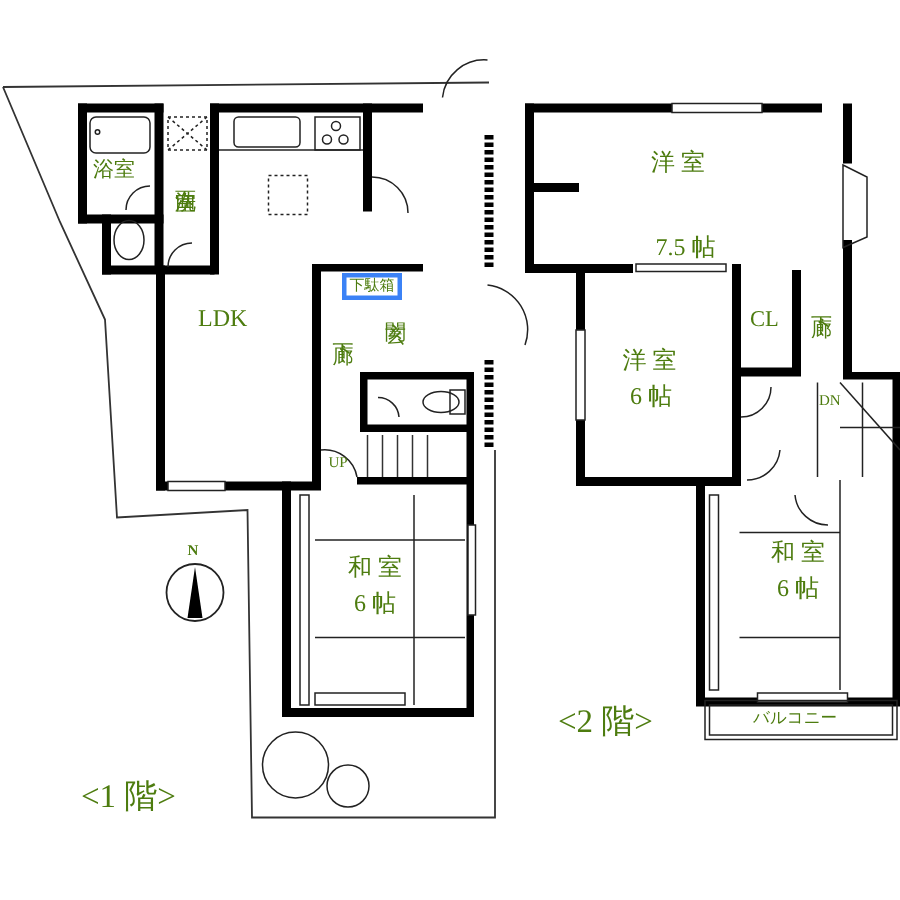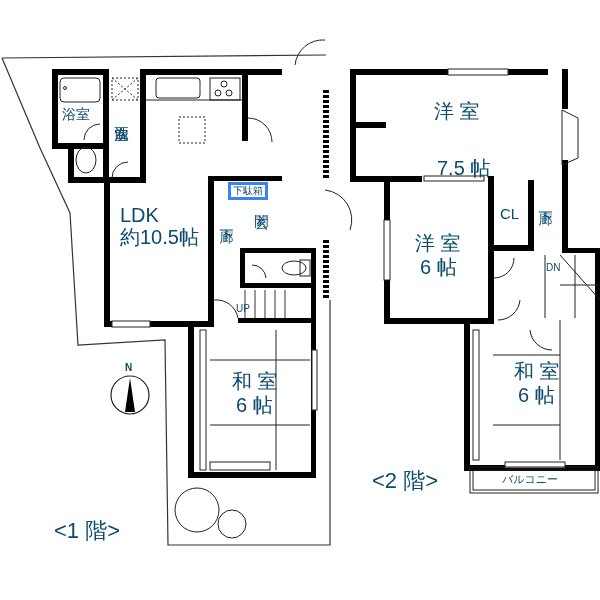--- a/index.html
+++ b/index.html
@@ -1,19 +1,19 @@
 <!DOCTYPE html>
 <html><head>
 <meta charset="utf-8">
 <style>
   html, body { margin:0; padding:0; background:#fff; }
   #stage { position:relative; width:600px; height:600px; overflow:hidden; background:#fff; }
   svg { position:absolute; left:0; top:0; }
-  .lbl { position:absolute; font-family:Liberation Sans, sans-serif; color:#0c4a6e; text-align:center; line-height:1.15; white-space:pre; }
-  .big { font-size:20px; }
+  .lbl { position:absolute; font-family:Liberation Serif, serif; color:#4d7c0f; text-align:center; line-height:1.15; white-space:pre; }
+  .big { font-size:16px; }
   .mid { font-size:15px; }
   .sm  { font-size:14px; }
   .xs  { font-size:10px; }
   .floor { font-size:22px; }
   .v { writing-mode:vertical-rl; font-size:14px; }
 </style>
 </head>
 <body>
 
 <div id="stage">
@@ -156,26 +156,25 @@
 
     <line x1="545" y1="255" x2="545" y2="318"></line>
     <line x1="560" y1="255" x2="600" y2="300"></line>
     <line x1="560" y1="285" x2="600" y2="285"></line>
     <line x1="575" y1="255" x2="575" y2="318"></line>
   </g>
 </svg>
 
 <div class="lbl sm" style="left:62px;top:106px;">浴室</div>
 <div class="lbl v" style="left:114px;top:116px;">洗面室</div>
-<div class="lbl big" style="left:120px;top:204px;text-align:center;">LDK</div>
-<div class="lbl big" style="left:120px;top:226px;">約10.5帖</div>
+<div class="lbl big" style="left:132px;top:204px;text-align:center;">LDK</div>
 <div class="lbl v" style="left:219px;top:218px;">廊下</div>
 <div class="lbl v" style="left:254px;top:204px;">玄関</div>
 <div class="lbl xs" style="left:228px;top:182px;border:3px solid #3b82f6;padding:0 2px;">下駄箱</div>
-<div class="lbl xs" style="left:236px;top:303px;">UP</div>
+<div class="lbl xs" style="left:219px;top:303px;">UP</div>
 <div class="lbl big" style="left:232px;top:370px;">和 室</div>
 <div class="lbl big" style="left:236px;top:394px;">6 帖</div>
 <div class="lbl xs" style="left:125px;top:362px;font-weight:bold;">N</div>
 <div class="lbl floor" style="left:54px;top:518px;">&lt;1 階&gt;</div>
 
 <div class="lbl big" style="left:434px;top:100px;">洋 室</div>
 <div class="lbl big" style="left:437px;top:124px;margin-top:33px;">7.5 帖</div>
 <div class="lbl big" style="left:415px;top:232px;">洋 室</div>
 <div class="lbl big" style="left:420px;top:256px;">6 帖</div>
 <div class="lbl mid" style="left:500px;top:205px;">CL</div>

